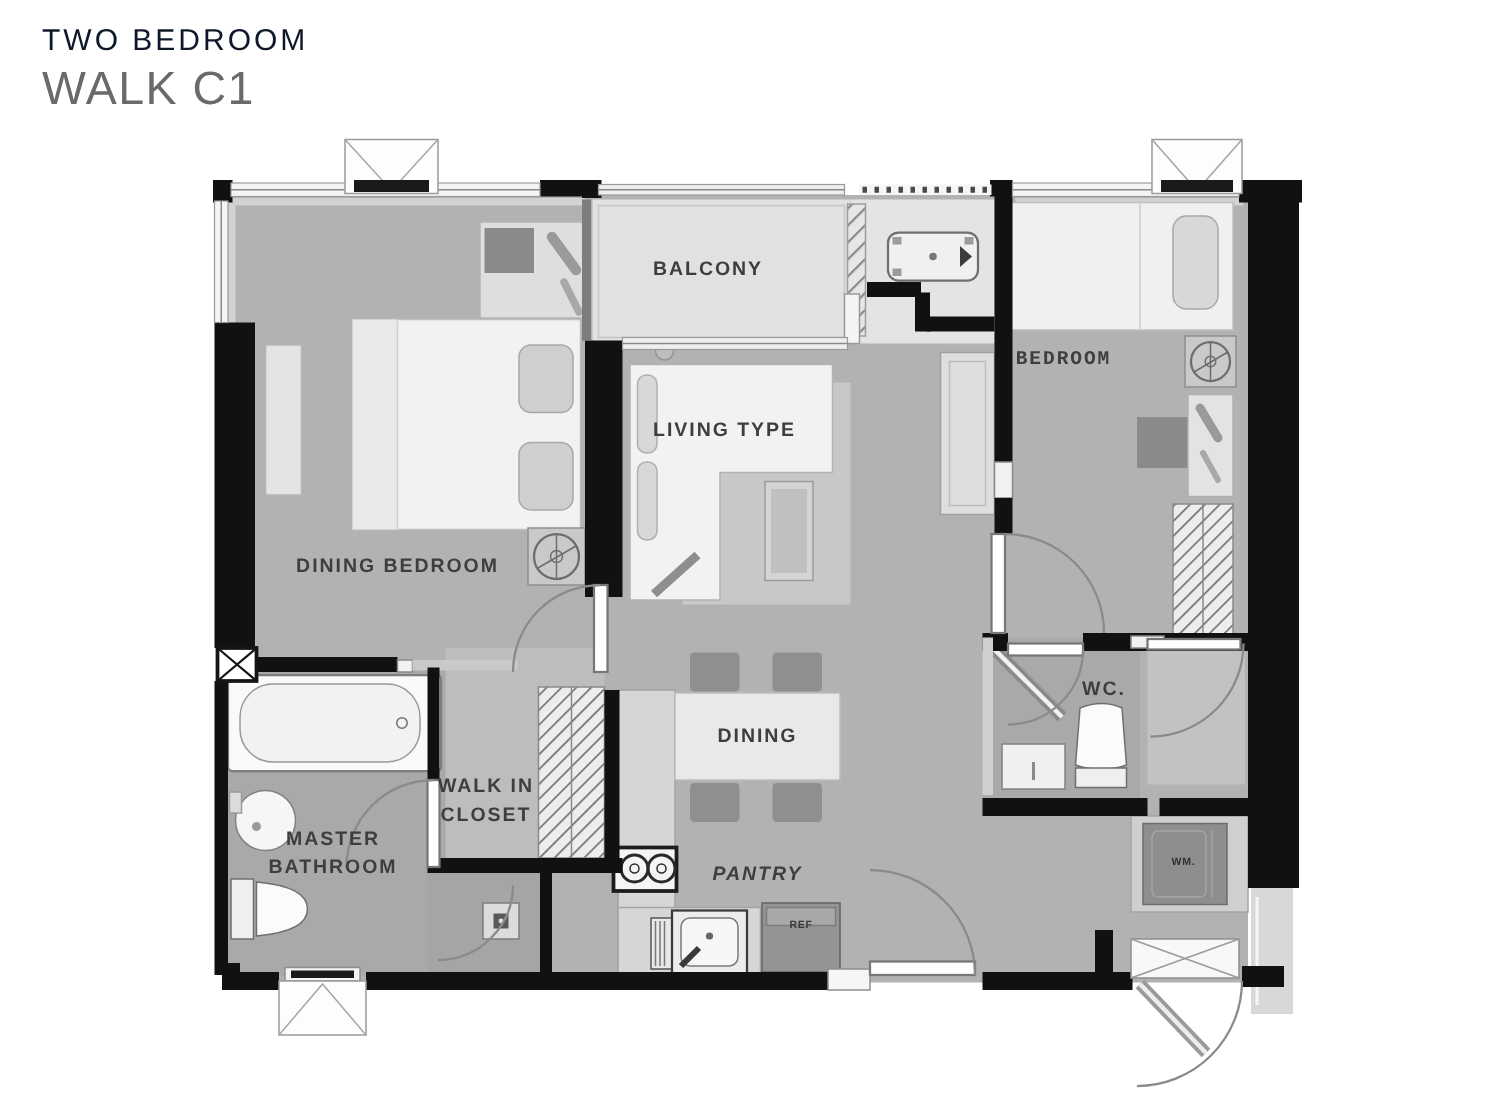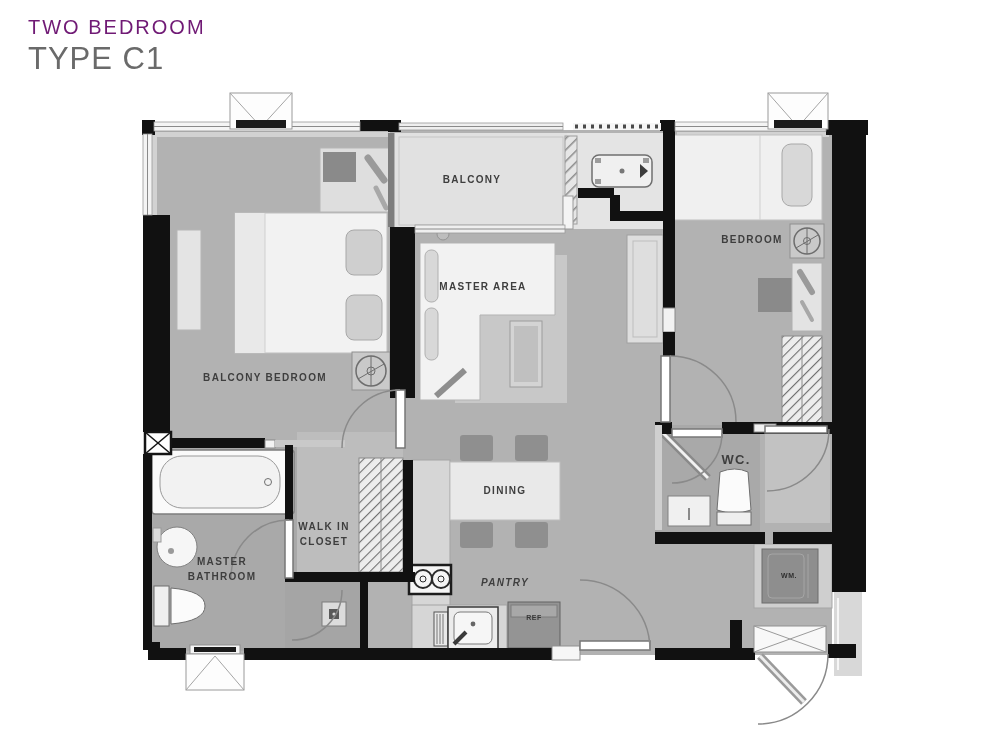--- a/index.html
+++ b/index.html
@@ -1,36 +1,36 @@
 <!DOCTYPE html>
 <html><head>
 <meta charset="utf-8">
 <style>
   html,body{margin:0;padding:0;background:#ffffff;}
   .stage{position:relative;width:1000px;height:741px;background:#ffffff;overflow:hidden;
          font-family:"Liberation Sans", sans-serif;}
   .titleblock{position:absolute;left:28px;top:16px;}
-  .subtitle{font-size:20px;letter-spacing:2px;color:#701a75;font-weight:400;}
+  .subtitle{font-size:20px;letter-spacing:2px;color:#0f172a;font-weight:400;}
   .maintitle{font-size:31px;letter-spacing:1px;color:#6a6a6a;font-weight:400;margin-top:2px;}
   .plan{position:absolute;left:140px;top:88px;width:730px;height:640px;}
   .plan svg{position:absolute;left:0;top:0;}
   .room-label{position:absolute;transform:translate(-50%,-50%);
-      font-size:10px;font-weight:700;color:#3e3e3e;letter-spacing:1.3px;
+      font-size:13px;font-weight:700;color:#3e3e3e;letter-spacing:1.3px;
       text-align:center;white-space:pre-line;line-height:1.45;pointer-events:none;}
   .room-label.small{font-size:7px;letter-spacing:.5px;color:#383838;}
   .room-label.on-dark{color:#2f2f2f;}
 </style>
 </head>
 <body>
 
 <div class="stage">
 
   <div class="titleblock">
     <div class="subtitle">TWO BEDROOM</div>
-    <div class="maintitle">TYPE C1</div>
+    <div class="maintitle">WALK C1</div>
   </div>
 
   <div class="plan">
     <svg width="730" height="640" viewBox="0 0 730 640">
       <defs>
         <pattern id="hatch" patternUnits="userSpaceOnUse" width="7" height="7" patternTransform="rotate(45)">
           <rect width="7" height="7" fill="#ededed"></rect>
           <line x1="0" y1="0" x2="0" y2="7" stroke="#6f6f6f" stroke-width="2.2"></line>
         </pattern>
         <pattern id="hatch2" patternUnits="userSpaceOnUse" width="8" height="8" patternTransform="rotate(45)">
@@ -347,24 +347,24 @@
           <path d="M689,341 A62,62 0 0 1 627,403"></path>
         </g>
         <g>
           <path d="M688,566 A70,70 0 0 1 618,636"></path>
           <line x1="620" y1="568" x2="664" y2="614" stroke="#9a9a9a" stroke-width="8"></line>
           <line x1="620" y1="568" x2="664" y2="614" stroke="#ededed" stroke-width="3"></line>
         </g>
       </g>
     </svg>
 
-    <div class="room-label" style="left:125px;top:290px;">BALCONY BEDROOM</div>
+    <div class="room-label" style="left:125px;top:290px;">DINING BEDROOM</div>
     <div class="room-label" style="left:332px;top:92px;">BALCONY</div>
-    <div class="room-label" style="left:343px;top:199px;">MASTER AREA</div>
-    <div class="room-label" style="left:612px;top:152px;">BEDROOM</div>
+    <div class="room-label" style="left:343px;top:199px;">LIVING TYPE</div>
+    <div class="room-label" style="left:569px;top:152px;font-family:Liberation Mono, monospace;">BEDROOM</div>
     <div class="room-label" style="left:184px;top:411px;margin-top:35px;">WALK IN
 CLOSET</div>
     <div class="room-label" style="left:365px;top:403px;text-align:center;">DINING</div>
     <div class="room-label" style="left:82px;top:481px;">MASTER
 BATHROOM</div>
     <div class="room-label" style="left:596px;top:372px;font-size:13px;">WC.</div>
     <div class="room-label" style="left:365px;top:495px;font-style:italic;">PANTRY</div>
     <div class="room-label small on-dark" style="left:649px;top:488px;">WM.</div>
     <div class="room-label small" style="left:394px;top:530px;">REF</div>
   </div>

